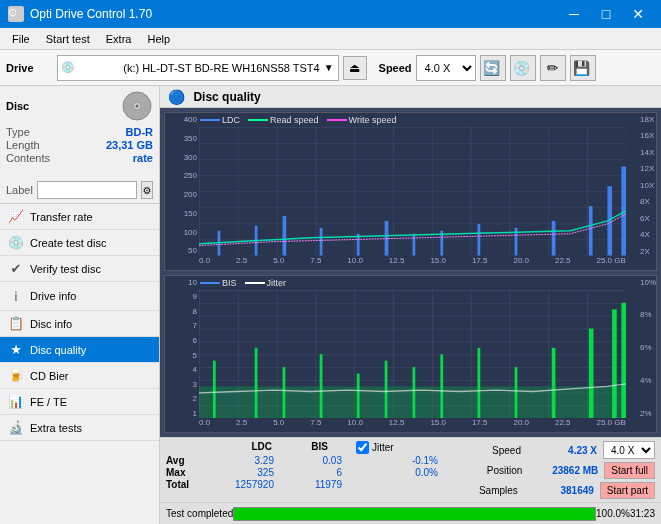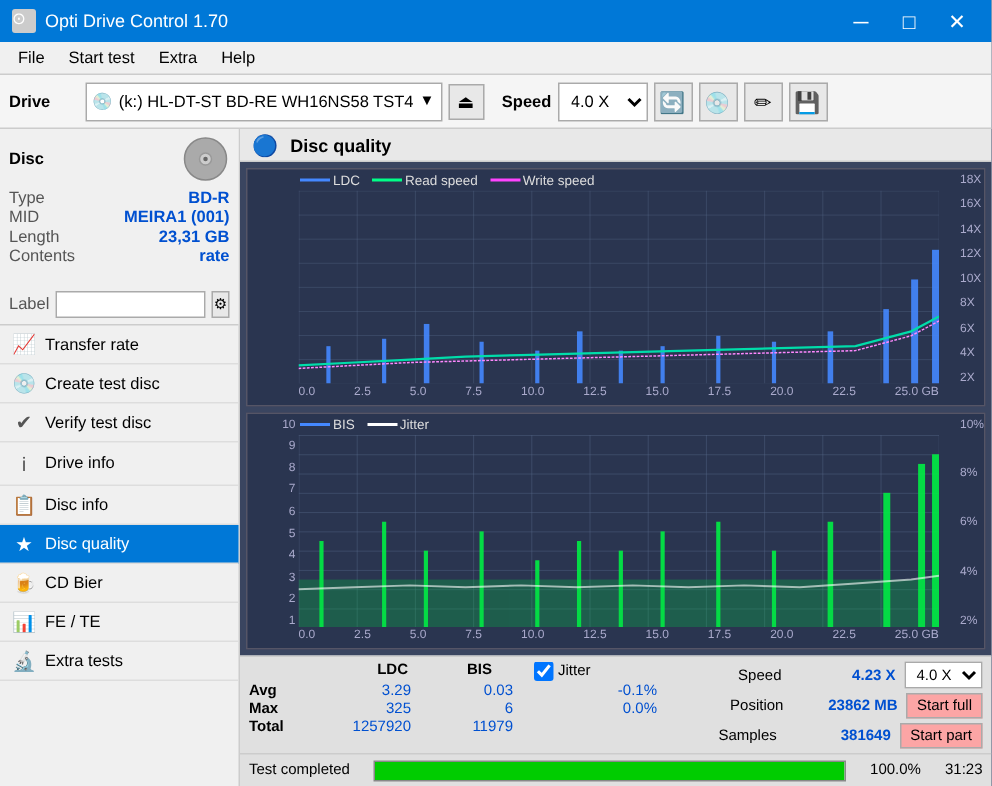--- a/index.html
+++ b/index.html
@@ -48,21 +48,21 @@
       padding: 0 6px;
       border-bottom: 1px solid #ccc;
       gap: 4px;
     }
     .toolbar-label { font-size: 11px; font-weight: bold; margin-right: 19px; }
     .toolbar-drive-select {
       display: flex; align-items: center; gap: 4px;
       border: 1px solid #aaa; background: white; padding: 2px 4px;
       height: 26px; min-width: 200px;
     }
-    .toolbar-drive-text { font-size: 11px; flex: 1; }
+    .toolbar-drive-text { font-size: 11px; flex: 1; margin-left: 44px; }
     .toolbar-eject-btn {
       width: 24px; height: 24px; background: #e8e8e8; border: 1px solid #aaa;
       cursor: pointer; display: flex; align-items: center; justify-content: center;
       font-size: 12px;
     }
     .speed-label { font-size: 11px; font-weight: bold; margin-left: 8px; }
     .speed-select {
       border: 1px solid #aaa; background: white; padding: 2px 4px;
       height: 26px; min-width: 60px; font-size: 11px;
     }
@@ -254,21 +254,21 @@
     .jitter-check { display: flex; align-items: center; gap: 3px; font-size: 10px; color: #000; }
     .jitter-check input { margin: 0; }
 
     
     .progress-bar-container {
       background: #e0e0e0;
       border-top: 1px solid #ccc;
       padding: 2px 6px;
       display: flex;
       align-items: center;
-      gap: 16px;
+      gap: 0;
       height: 22px;
     }
     .progress-bar-outer {
       flex: 1; height: 14px; background: #aaa; border: 1px solid #888; overflow: hidden;
     }
     .progress-bar-inner {
       height: 100%; background: #00cc00;
     }
     .progress-text { font-size: 10px; color: #000; white-space: nowrap; }
     .status-text { font-size: 10px; color: #000; white-space: nowrap; }
@@ -324,24 +324,20 @@
           <circle cx="16" cy="16" r="14" fill="#aaa" stroke="#888" stroke-width="1"></circle>
           <circle cx="16" cy="16" r="4" fill="#ccc" stroke="#999" stroke-width="1"></circle>
           <circle cx="16" cy="16" r="1.5" fill="#666"></circle>
         </svg>
       </div>
       <div class="disc-info-row">
         <span class="disc-info-key">Type</span>
         <span class="disc-info-val">BD-R</span>
       </div>
       <div class="disc-info-row">
-        <span class="disc-info-key">MID</span>
-        <span class="disc-info-val">MEIRA1 (001)</span>
-      </div>
-      <div class="disc-info-row">
         <span class="disc-info-key">Length</span>
         <span class="disc-info-val">23,31 GB</span>
       </div>
       <div class="disc-info-row">
         <span class="disc-info-key">Contents</span>
         <span class="disc-info-val">rate</span>
       </div>
       <div class="label-row">
         <span class="disc-info-key">Label</span>
         <input class="label-input" type="text" value="" style="">
@@ -406,20 +402,30 @@
           <div class="legend-item">
             <div class="legend-color" style="background:#00ff88;"></div>
             <span>Read speed</span>
           </div>
           <div class="legend-item">
             <div class="legend-color" style="background:#ff44ff;"></div>
             <span>Write speed</span>
           </div>
         </div>
 
+        <div class="y-axis">
+          <span class="y-label">400</span>
+          <span class="y-label">350</span>
+          <span class="y-label">300</span>
+          <span class="y-label">250</span>
+          <span class="y-label">200</span>
+          <span class="y-label">150</span>
+          <span class="y-label">100</span>
+          <span class="y-label">50</span>
+        </div>
 
         <div class="y-axis-right">
           <span class="y-label">18X</span>
           <span class="y-label">16X</span>
           <span class="y-label">14X</span>
           <span class="y-label">12X</span>
           <span class="y-label">10X</span>
           <span class="y-label">8X</span>
           <span class="y-label">6X</span>
           <span class="y-label">4X</span>

